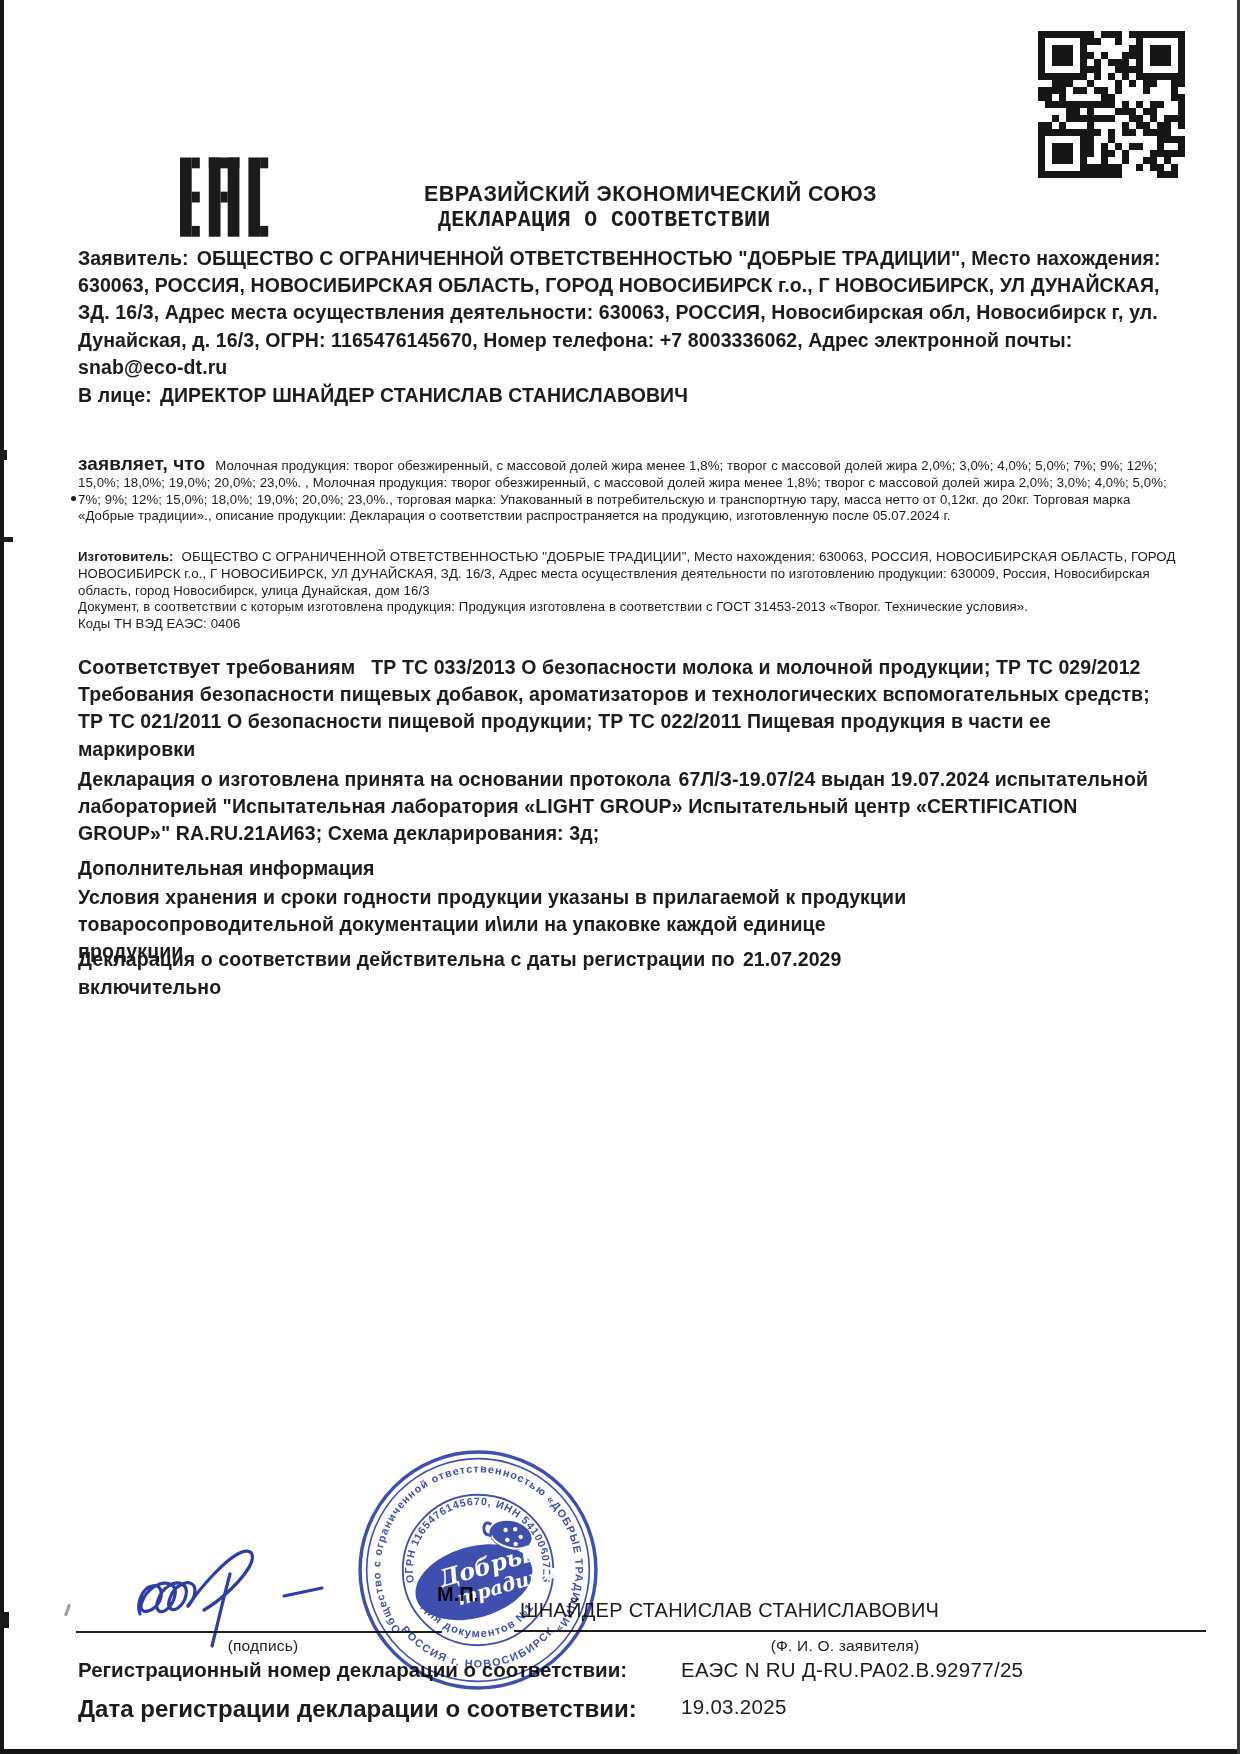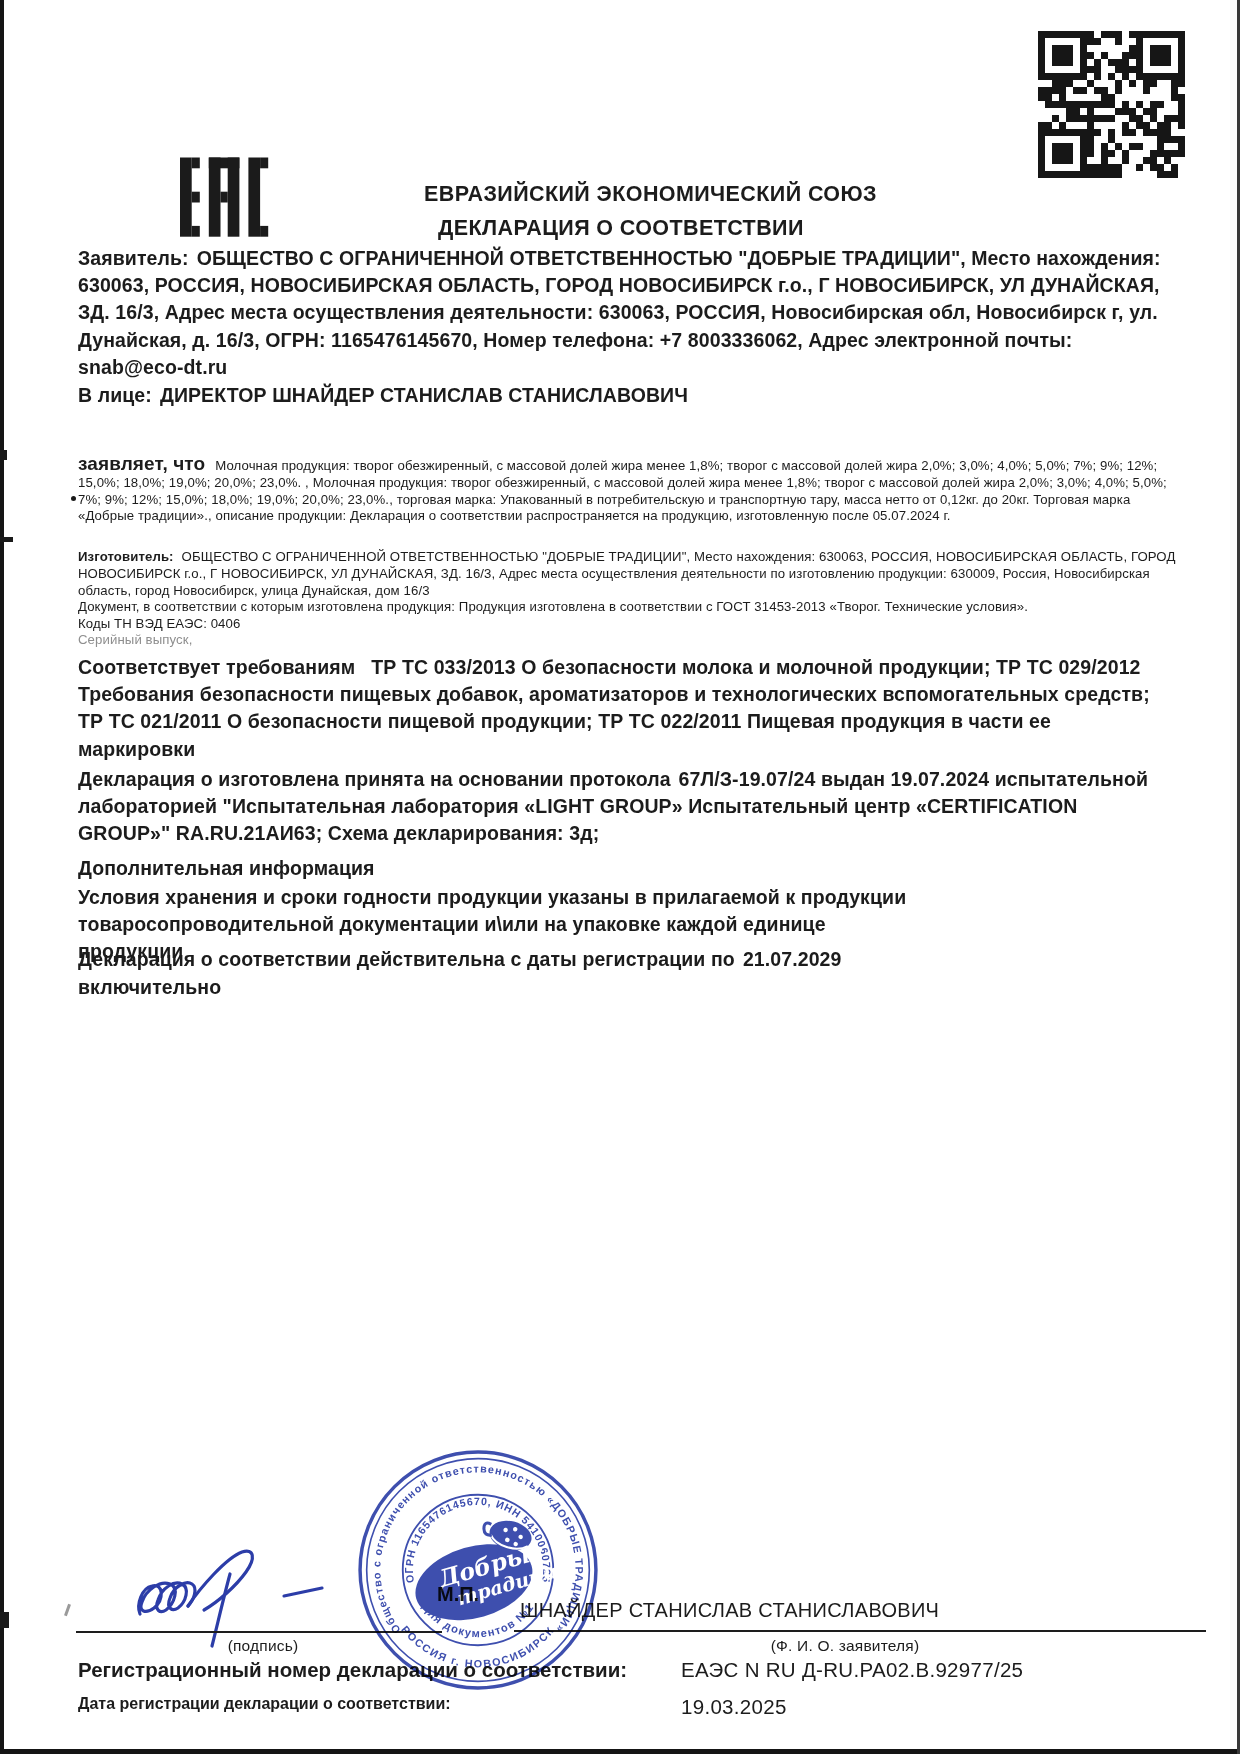--- a/index.html
+++ b/index.html
@@ -309,40 +309,39 @@
       <rect x="32" y="0" width="13" height="88"></rect>
       <rect x="53" y="0" width="13" height="88"></rect>
       <rect x="45" y="38" width="8" height="12"></rect>
       <rect x="76" y="0" width="13" height="88"></rect>
       <rect x="89" y="0" width="9" height="12"></rect>
       <rect x="89" y="76" width="9" height="12"></rect>
     </g>
   </svg>
 
   <p class="abs title" style="left:424px;top:182px;">ЕВРАЗИЙСКИЙ ЭКОНОМИЧЕСКИЙ СОЮЗ</p>
-  <p class="abs title" style="left:438px;top:216px;">ДЕКЛАРАЦИЯ О СООТВЕТСТВИИ</p>
+  <p class="abs title" style="left:438px;top:208px;font-family:Liberation Mono, monospace;">ДЕКЛАРАЦИЯ О СООТВЕТСТВИИ</p>
 
   <p class="abs main" style="left:78px;top:245px;width:1100px;">
     <b class="lbl">Заявитель:</b><span>ОБЩЕСТВО С ОГРАНИЧЕННОЙ ОТВЕТСТВЕННОСТЬЮ "ДОБРЫЕ ТРАДИЦИИ", Место нахождения: 630063, РОССИЯ, НОВОСИБИРСКАЯ ОБЛАСТЬ, ГОРОД НОВОСИБИРСК г.о., Г НОВОСИБИРСК, УЛ ДУНАЙСКАЯ, ЗД. 16/3, Адрес места осуществления деятельности: 630063, РОССИЯ, Новосибирская обл, Новосибирск г, ул. Дунайская, д. 16/3, ОГРН: 1165476145670, Номер телефона: +7 8003336062, Адрес электронной почты: snab@eco-dt.ru</span>
   </p>
 
   <p class="abs main" style="left:78px;top:382px;width:1100px;">
     <b class="lbl">В лице:</b><span>ДИРЕКТОР ШНАЙДЕР СТАНИСЛАВ СТАНИСЛАВОВИЧ</span>
   </p>
 
   <p class="abs small" style="left:78px;top:456px;width:1102px;">
     <b class="lead">заявляет, что</b><span>Молочная продукция: творог обезжиренный, с массовой долей жира менее 1,8%; творог с массовой долей жира 2,0%; 3,0%; 4,0%; 5,0%; 7%; 9%; 12%; 15,0%; 18,0%; 19,0%; 20,0%; 23,0%. , Молочная продукция: творог обезжиренный, с массовой долей жира менее 1,8%; творог с массовой долей жира 2,0%; 3,0%; 4,0%; 5,0%; 7%; 9%; 12%; 15,0%; 18,0%; 19,0%; 20,0%; 23,0%., торговая марка: Упакованный в потребительскую и транспортную тару, масса нетто от 0,12кг. до 20кг. Торговая марка «Добрые традиции»., описание продукции: Декларация о соответствии распространяется на продукцию, изготовленную после 05.07.2024 г.</span>
   </p>
 
   <p class="abs small" style="left:78px;top:549px;width:1108px;">
     <b class="lbl">Изготовитель:</b><span>ОБЩЕСТВО С ОГРАНИЧЕННОЙ ОТВЕТСТВЕННОСТЬЮ "ДОБРЫЕ ТРАДИЦИИ", Место нахождения: 630063, РОССИЯ, НОВОСИБИРСКАЯ ОБЛАСТЬ, ГОРОД НОВОСИБИРСК г.о., Г НОВОСИБИРСК, УЛ ДУНАЙСКАЯ, ЗД. 16/3, Адрес места осуществления деятельности по изготовлению продукции: 630009, Россия, Новосибирская область, город Новосибирск, улица Дунайская, дом 16/3</span>
   </p>
   <p class="abs small" style="left:78px;top:599px;width:1108px;">Документ, в соответствии с которым изготовлена продукция: Продукция изготовлена в соответствии с ГОСТ 31453-2013 «Творог. Технические условия».</p>
   <p class="abs small" style="left:78px;top:616px;width:1108px;">Коды ТН ВЭД ЕАЭС: 0406</p>
-  <p class="abs small gray" style="left:78px;top:632px;width:1108px;">Серийный выпуск,</p>
 
   <p class="abs main" style="left:78px;top:654px;width:1072px;">
     <b class="lbl" style="margin-right:16px;">Соответствует требованиям</b><span>ТР ТС 033/2013 О безопасности молока и молочной продукции; ТР ТС 029/2012 Требования безопасности пищевых добавок, ароматизаторов и технологических вспомогательных средств; ТР ТС 021/2011 О безопасности пищевой продукции; ТР ТС 022/2011 Пищевая продукция в части ее маркировки</span>
   </p>
 
   <p class="abs main" style="left:78px;top:766px;width:1080px;">
     <b class="lbl">Декларация о изготовлена принята на основании протокола</b><span>67Л/З-19.07/24 выдан 19.07.2024 испытательной лабораторией "Испытательная лаборатория «LIGHT GROUP» Испытательный центр «CERTIFICATION GROUP»" RA.RU.21АИ63; Схема декларирования: 3д;</span>
   </p>
 
   <p class="abs main b" style="left:78px;top:855px;">Дополнительная информация</p>
@@ -368,21 +367,21 @@
   <p class="abs b" style="left:437px;top:1583px;font-size:20px;">М.П.</p>
   <p class="abs" style="left:520px;top:1599px;font-size:20px;letter-spacing:.3px;">ШНАЙДЕР СТАНИСЛАВ СТАНИСЛАВОВИЧ</p>
 
   <div class="rule" style="left:76px;top:1631px;width:366px;"></div>
   <div class="rule" style="left:514px;top:1630px;width:692px;"></div>
   <p class="abs caption" style="left:188px;top:1637px;width:150px;text-align:center;">(подпись)</p>
   <p class="abs caption" style="left:740px;top:1637px;width:210px;text-align:center;">(Ф. И. О. заявителя)</p>
 
   <p class="abs b" style="left:78px;top:1658px;font-size:20.5px;">Регистрационный номер декларации о соответствии:</p>
   <p class="abs" style="left:681px;top:1658px;font-size:20.5px;letter-spacing:.3px;">ЕАЭС N RU Д-RU.РА02.В.92977/25</p>
-  <p class="abs b" style="left:78px;top:1695px;font-size:16px;">Дата регистрации декларации о соответствии:</p>
+  <p class="abs b" style="left:78px;top:1695px;font-size:24px;">Дата регистрации декларации о соответствии:</p>
   <p class="abs" style="left:681px;top:1695px;font-size:20.5px;letter-spacing:.3px;">19.03.2025</p>
 
   <svg class="stamp-wrap" viewBox="0 0 240 240">
     <g stroke="#2f41a8" fill="none">
       <circle cx="120" cy="120" r="116" stroke-width="3.4"></circle>
       <circle cx="120" cy="120" r="109.5" stroke-width="1.6"></circle>
       <circle cx="120" cy="120" r="74" stroke-width="1.8"></circle>
     </g>
     <defs>
       <path id="arcOuterTop" d="M52.1,187.9 A96,96 0 1 1 187.9,187.9"></path>

